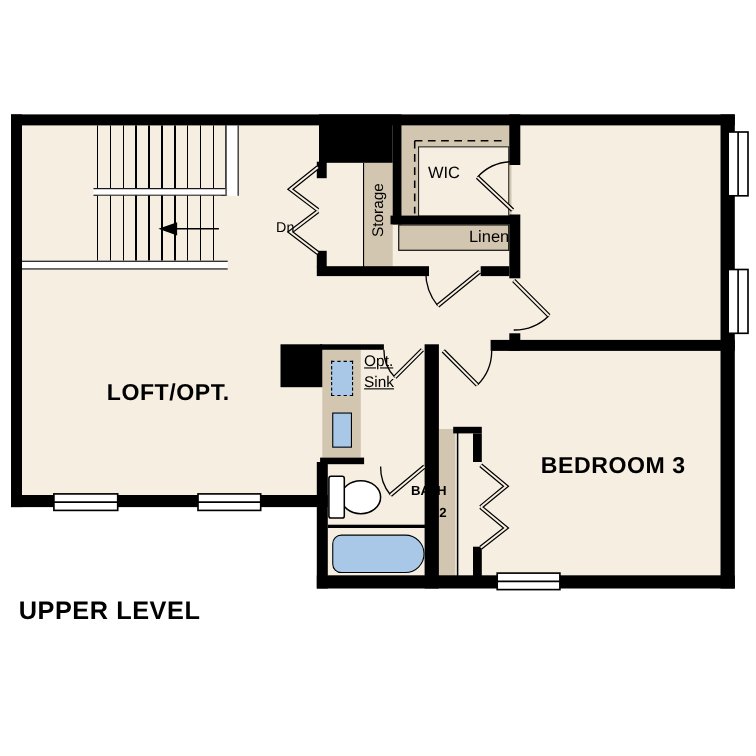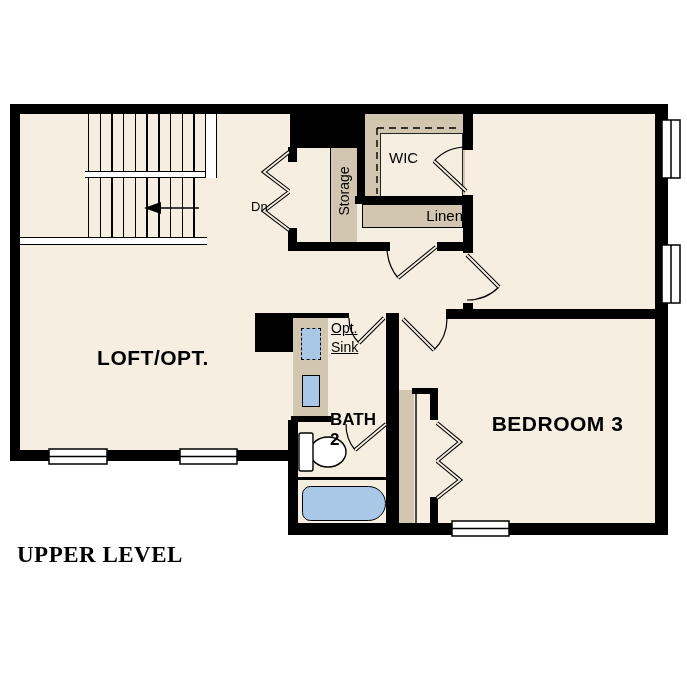--- a/index.html
+++ b/index.html
@@ -121,21 +121,21 @@
     </g>
 
     <g>
       <line x1="158" y1="208" x2="199" y2="208" stroke="#000" stroke-width="1.3"></line>
       <polygon points="144,208 161,202 161,214" fill="#000"></polygon>
     </g>
   </svg>
 
   <div class="label room-lbl" style="left:33px;top:343px;width:240px;line-height:29px;"><span>LOFT/OPT.</span><br></div>
   <div class="label room-lbl" style="left:450px;top:412px;width:215px;">BEDROOM 3</div>
-  <div class="label b" style="left:330px;top:410px;width:76px;font-size:17px;line-height:20px;text-align:left;position:absolute;"><span>BATH</span><br><span>2</span></div>
+  <div class="label b" style="left:330px;top:436px;width:76px;font-size:12px;line-height:20px;text-align:right;position:absolute;"><span>BATH</span><br><span>2</span></div>
   <div class="label small-lbl" style="left:389px;top:149px;">WIC</div>
   <div class="label small-lbl" style="left:362px;top:207px;width:101px;text-align:right;">Linen</div>
   <div class="label" style="left:296px;top:183px;width:95px;font-size:14px;text-align:center;transform:rotate(-90deg);">Storage</div>
   <div class="label" style="left:203px;top:199px;font-size:13px;margin-left:48px;">Dn</div>
   <div class="label" style="left:331px;top:319px;font-size:14px;line-height:19px;text-decoration:underline;"><span>Opt.</span><br><span>Sink</span></div>
-  <div class="label b" style="left:17px;top:542px;font-size:23px;letter-spacing:.5px;font-family:Liberation Serif, serif;">UPPER LEVEL</div>
+  <div class="label b" style="left:17px;top:542px;font-size:23px;letter-spacing:.5px;">UPPER LEVEL</div>
 
 </div>
 
 </body></html>

